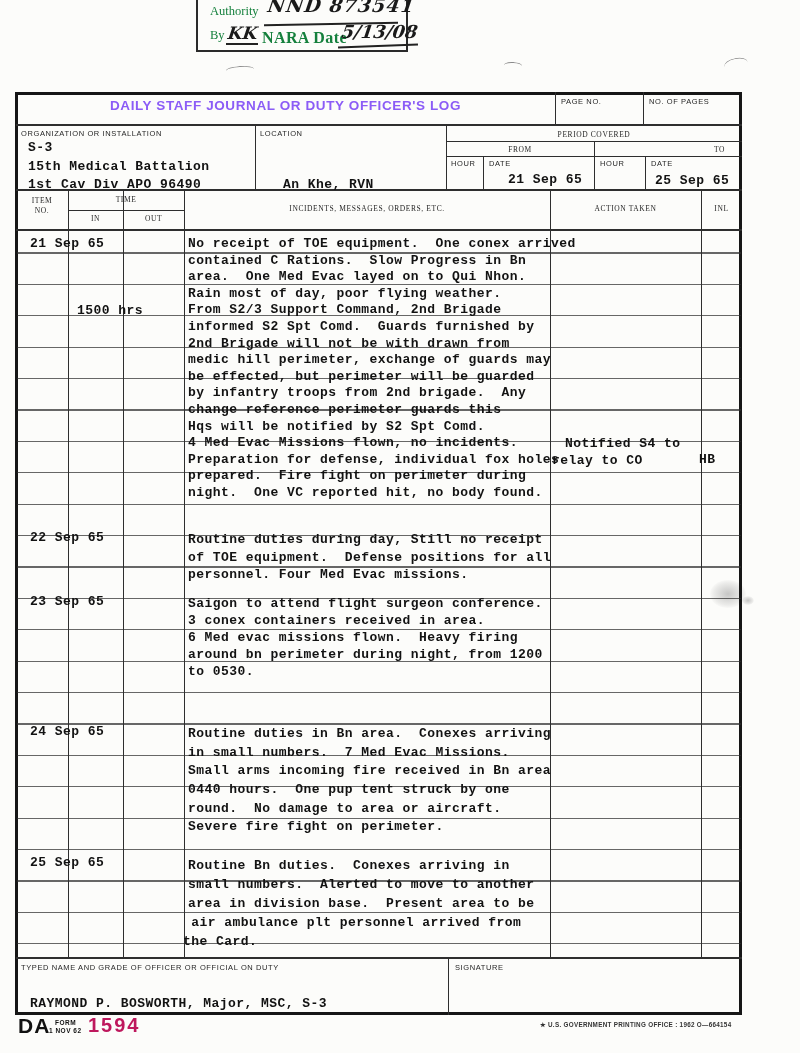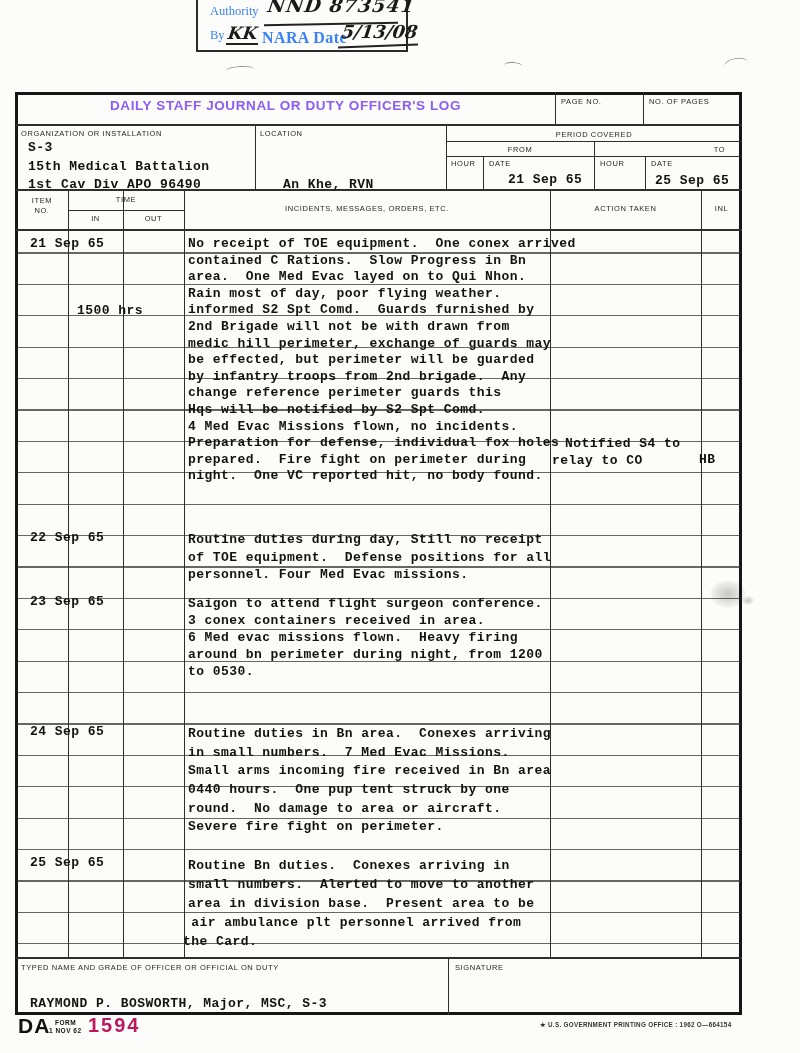--- a/index.html
+++ b/index.html
@@ -2,21 +2,21 @@
 <html><head>
 <meta charset="utf-8">
 <style>
   html,body{margin:0;padding:0;background:#e8e8e6;}
   .page{position:relative;width:800px;height:1053px;background:#fcfcfa;overflow:hidden;
         font-family:"Liberation Sans",sans-serif;color:#1b1b1b;}
   .abs{position:absolute;}
   .hl{position:absolute;height:1px;background:#2e2e2e;}
   .vl{position:absolute;width:1px;background:#2e2e2e;}
   .lbl{position:absolute;font-size:7.5px;letter-spacing:0.6px;color:#262626;font-family:"Liberation Sans",sans-serif;white-space:nowrap;}
-  .lblc{text-align:center;white-space:nowrap;}
+  .lblc{text-align:center;white-space:nowrap;font-family:Liberation Serif, serif;}
   .typed{position:absolute;font-family:"Liberation Mono",monospace;font-weight:bold;
          font-size:13px;letter-spacing:0.45px;color:#121212;white-space:pre;}
   .entry-lines{position:absolute;left:188px;width:420px;}
   .entry-lines div{white-space:pre;font-family:"Liberation Mono",monospace;font-weight:bold;
                    font-size:13px;letter-spacing:0.45px;color:#121212;}
   .e1 div{height:16.6px;line-height:16.6px;}
   .e2 div{height:17.5px;line-height:17.5px;}
   .e3 div{height:17px;line-height:17px;}
   .e4 div{height:18.7px;line-height:18.7px;}
   .e5 div{height:19px;line-height:19px;}
@@ -28,21 +28,21 @@
   .outer{position:absolute;left:15px;top:92px;width:727px;height:923px;
          border:3px solid #161616;box-sizing:border-box;}
   .title{position:absolute;left:16px;top:98px;width:539px;text-align:center;
          font-weight:bold;font-size:13.5px;letter-spacing:0.6px;color:#8b5cf6;}
   .subtitle{position:absolute;left:16px;top:114px;width:539px;text-align:center;
             font-family:"Liberation Serif",serif;font-style:italic;font-weight:bold;font-size:9px;color:#222;}
   .stamp{position:absolute;left:196px;top:-10px;width:208px;height:58px;
          border:2px solid #2a2a2a;}
   .hand{position:absolute;font-family:"DejaVu Serif",serif;font-style:italic;font-weight:600;
         color:#1a1a1a;transform:skewX(-8deg);white-space:nowrap;}
-  .stamp-print{position:absolute;font-family:"Liberation Serif",serif;font-size:12.5px;color:#3b82f6;white-space:nowrap;}
+  .stamp-print{position:absolute;font-family:"Liberation Serif",serif;font-size:12.5px;color:#15803d;white-space:nowrap;}
   .sline{position:absolute;height:1.5px;background:#222;}
   .squig{position:absolute;border-top:1.5px solid #8a8a8a;border-radius:60%;}
   .smudge{position:absolute;border-radius:50%;
           background:radial-gradient(ellipse at center, rgba(110,110,110,0.38), rgba(110,110,110,0.12) 55%, transparent 75%);}
   .footer-small{position:absolute;font-size:8px;font-weight:bold;letter-spacing:0.5px;color:#1c1c1c;white-space:nowrap;}
 </style>
 </head>
 <body>
 
 <div class="page">
@@ -122,20 +122,21 @@
   <span class="lbl lblc" style="left:550px;top:204px;width:151px;">ACTION TAKEN</span>
   <span class="lbl lblc" style="left:701px;top:204px;width:41px;">INL</span>
 
   <span class="typed" style="left:30px;top:236px;">21 Sep 65</span>
   <span class="typed" style="left:77px;top:303px;">1500 hrs</span>
   <div class="entry-lines e1" style="top:236px;">
     <div>No receipt of TOE equipment.  One conex arrived</div>
     <div>contained C Rations.  Slow Progress in Bn</div>
     <div>area.  One Med Evac layed on to Qui Nhon.</div>
     <div>Rain most of day, poor flying weather.</div>
+    <div>From S2/3 Support Command, 2nd Brigade</div>
     <div>informed S2 Spt Comd.  Guards furnished by</div>
     <div>2nd Brigade will not be with drawn from</div>
     <div>medic hill perimeter, exchange of guards may</div>
     <div>be effected, but perimeter will be guarded</div>
     <div>by infantry troops from 2nd brigade.  Any</div>
     <div>change reference perimeter guards this</div>
     <div>Hqs will be notified by S2 Spt Comd.</div>
     <div>4 Med Evac Missions flown, no incidents.</div>
     <div>Preparation for defense, individual fox holes</div>
     <div>prepared.  Fire fight on perimeter during</div>

